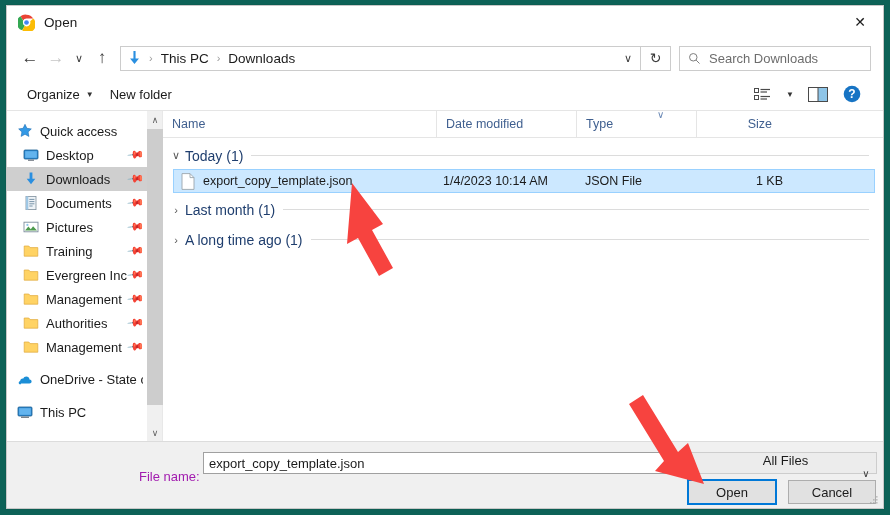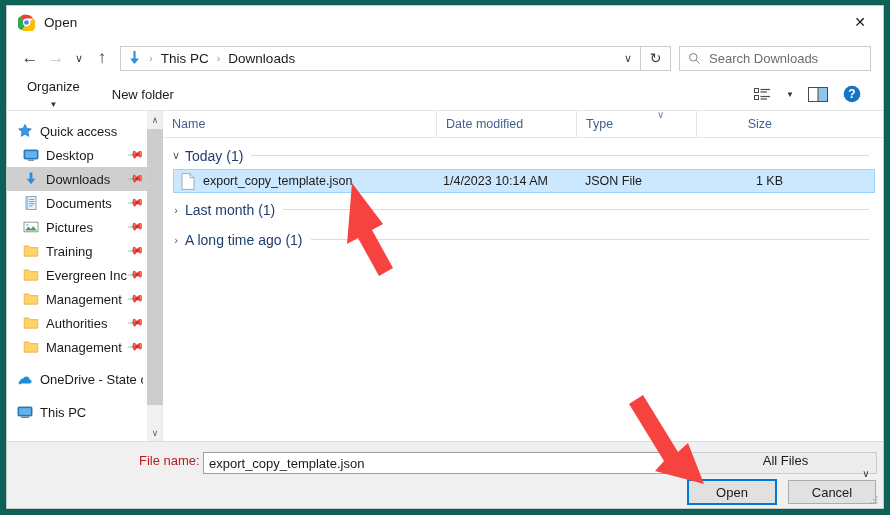--- a/index.html
+++ b/index.html
@@ -114,24 +114,24 @@
   #cmdbar {
     position: absolute; left: 0; top: 72px;
     width: 100%; height: 33px;
     background: #ffffff;
     border-bottom: 1px solid #e5e5e5;
     display: flex; align-items: center;
   }
   .cmd-item {
     font-size: 13px; color: #1b1b1b;
     padding: 3px 8px; cursor: default;
-    display: flex; align-items: center; gap: 6px; flex-direction: column;
+    display: flex; align-items: center; gap: 6px;
   }
   #cmd-organize { margin-left: 12px; }
-  #cmd-newfolder { margin-left: 16px; }
+  #cmd-newfolder { }
   .caret-sm { font-size: 8px; color: #333; }
   #cmd-right {
     margin-left: auto; display: flex; align-items: center; gap: 0px;
     margin-right: 14px;
   }
   .cmd-icon-btn {
     width: 34px; height: 26px;
     display: flex; align-items: center; justify-content: center;
     cursor: default;
   }
@@ -262,22 +262,22 @@
   #cell-size { width: 76px; text-align: right; }
 
   
   #bottom {
     position: absolute; left: 0; top: 435px;
     width: 100%; height: 68px;
     background: #f0f0f0;
     border-top: 1px solid #dcdcdc;
   }
   #filename-label {
-    position: absolute; left: 132px; top: 11px;
-    font-size: 13px; color: #b91c1c;
+    position: absolute; left: 132px; top: 27px;
+    font-size: 13px; color: #a21caf;
   }
   #filename-input {
     position: absolute; left: 196px; top: 446px;
     width: 478px; height: 22px;
     background: #ffffff;
     border: 1px solid #a0a0a0;
     display: flex; align-items: center;
   }
   #filename-value {
     margin-left: 5px; font-size: 13px; color: #1b1b1b;

